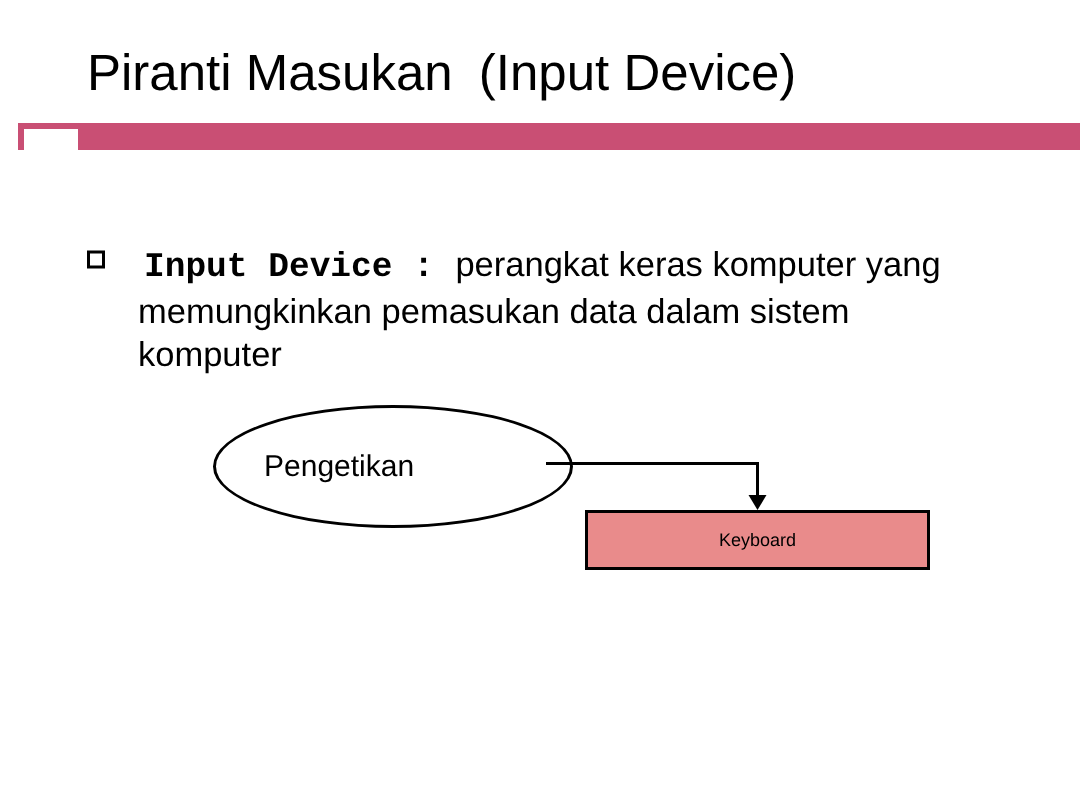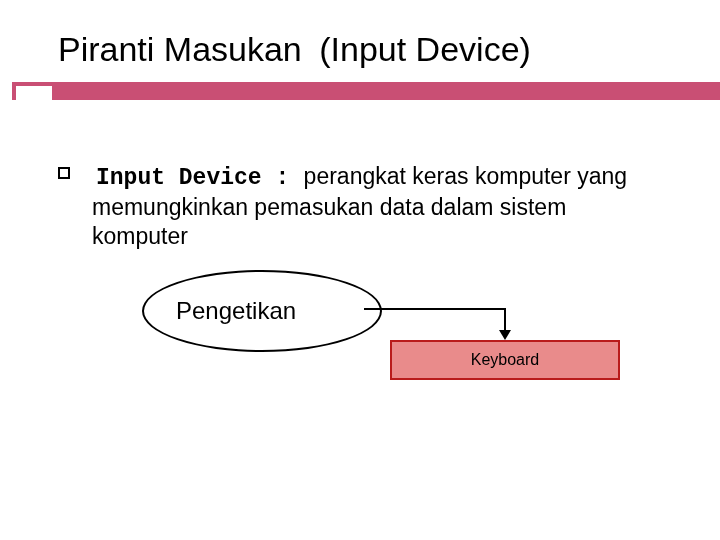--- a/index.html
+++ b/index.html
@@ -59,34 +59,34 @@
     left: 130px;
     width: 240px;
     height: 82px;
     background: #fff;
     border: 2px solid #000;
     border-radius: 50%;
     display: flex;
     align-items: center;
     justify-content: flex-start;
     padding-left: 28px;
-    font-size: 24px;
+    font-size: 20px;
   }
   .node-rect {
     position: absolute;
     top: 328px;
     left: 378px;
     width: 230px;
     height: 40px;
     background: #e98b8b;
-    border: 2px solid #b91c1c;
+    border: 2px solid #000000;
     display: flex;
     align-items: center;
     justify-content: center;
-    font-size: 16px;
+    font-size: 12px;
   }
   
   .conn-h {
     position: absolute;
     top: 296px;
     left: 352px;
     width: 142px;
     height: 2px;
     background: #000;
   }

